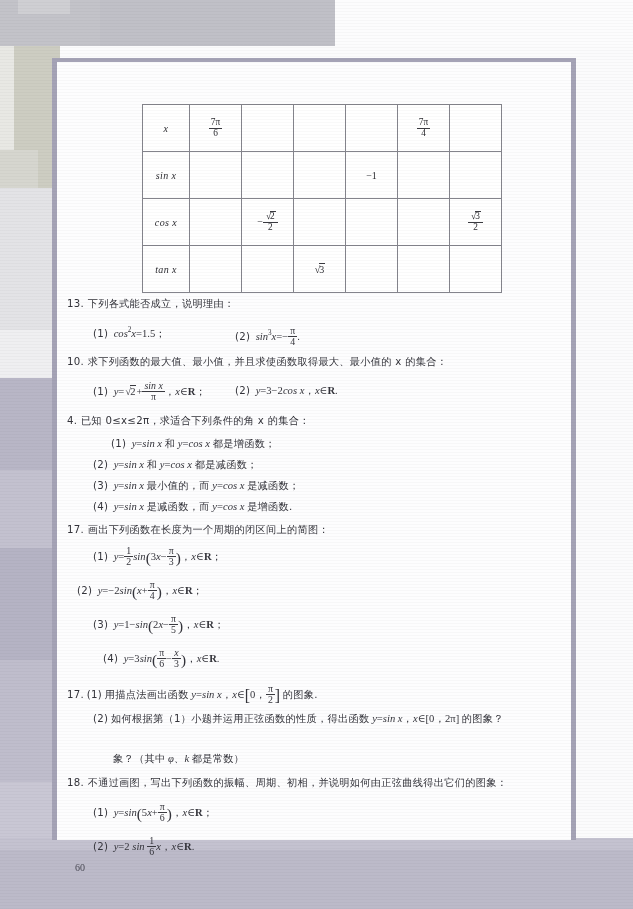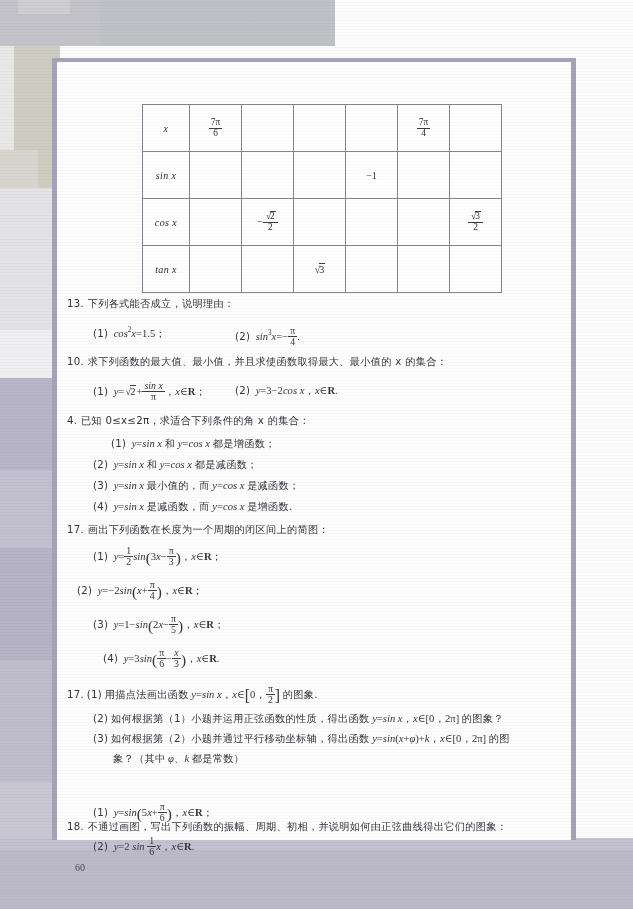--- a/index.html
+++ b/index.html
@@ -205,28 +205,25 @@
     <div class="qline" style="left:36px;top:586px;margin-left:10px;">
       <span class="cn">(4)</span>&nbsp;&nbsp;<span class="math"><span class="it">y</span>=3<span class="it">sin</span><span style="font-size:1.45em;vertical-align:-.18em;">(</span><span class="frac"><span class="num">π</span><span class="den">6</span></span>−<span class="frac"><span class="num"><span class="it">x</span></span><span class="den">3</span></span><span style="font-size:1.45em;vertical-align:-.18em;">)</span><span class="cn">，</span><span class="it">x</span>∈<span class="bf">R</span>.</span>
     </div>
 
     <div class="qline" style="left:10px;top:622px;">
       <span class="cn">17.</span>&nbsp;<span class="cn">(1)</span>&nbsp;<span class="cn">用描点法画出函数</span><span class="math"> <span class="it">y</span>=<span class="it">sin x</span></span><span class="cn">，</span><span class="math"><span class="it">x</span>∈<span style="font-size:1.5em;vertical-align:-.2em;">[</span>0<span class="cn">，</span><span class="frac"><span class="num">π</span><span class="den">2</span></span><span style="font-size:1.5em;vertical-align:-.2em;">]</span></span>&nbsp;<span class="cn">的图象.</span>
     </div>
     <div class="qline" style="left:36px;top:650px;">
       <span class="cn">(2)</span>&nbsp;<span class="cn">如何根据第（1）小题并运用正弦函数的性质，得出函数</span><span class="math"> <span class="it">y</span>=<span class="it">sin x</span></span><span class="cn">，</span><span class="math"><span class="it">x</span>∈[0，2π]</span>&nbsp;<span class="cn">的图象？</span>
     </div>
-    <div class="qline" style="left:36px;top:670px;">
-      <span class="cn">(3)</span>&nbsp;<span class="cn">如何根据第（2）小题并通过平行移动坐标轴，得出函数</span><span class="math"> <span class="it">y</span>=<span class="it">sin</span>(<span class="it">x</span>+<span class="it">φ</span>)+<span class="it">k</span></span><span class="cn">，</span><span class="math"><span class="it">x</span>∈[0，2π]</span>&nbsp;<span class="cn">的图</span>
-    </div>
     <div class="qline" style="left:56px;top:690px;">
       <span class="cn">象？（其中</span><span class="math"> <span class="it">φ</span></span><span class="cn">、</span><span class="math"><span class="it">k</span></span>&nbsp;<span class="cn">都是常数）</span>
     </div>
 
-    <div class="qnum cn" style="left:10px;top:714px;margin-top:44px;">
+    <div class="qnum cn" style="left:10px;top:714px;">
       <span>18.</span>&nbsp;<span>不通过画图，写出下列函数的振幅、周期、初相，并说明如何由正弦曲线得出它们的图象：</span>
     </div>
     <div class="qline" style="left:36px;top:740px;">
       <span class="cn">(1)</span>&nbsp;&nbsp;<span class="math"><span class="it">y</span>=<span class="it">sin</span><span style="font-size:1.45em;vertical-align:-.18em;">(</span>5<span class="it">x</span>+<span class="frac"><span class="num">π</span><span class="den">6</span></span><span style="font-size:1.45em;vertical-align:-.18em;">)</span><span class="cn">，</span><span class="it">x</span>∈<span class="bf">R</span><span class="cn">；</span></span>
     </div>
     <div class="qline" style="left:36px;top:774px;">
       <span class="cn">(2)</span>&nbsp;&nbsp;<span class="math"><span class="it">y</span>=2 <span class="it">sin</span> <span class="frac"><span class="num">1</span><span class="den">6</span></span><span class="it">x</span><span class="cn">，</span><span class="it">x</span>∈<span class="bf">R</span>.</span>
     </div>
 
   </div>

